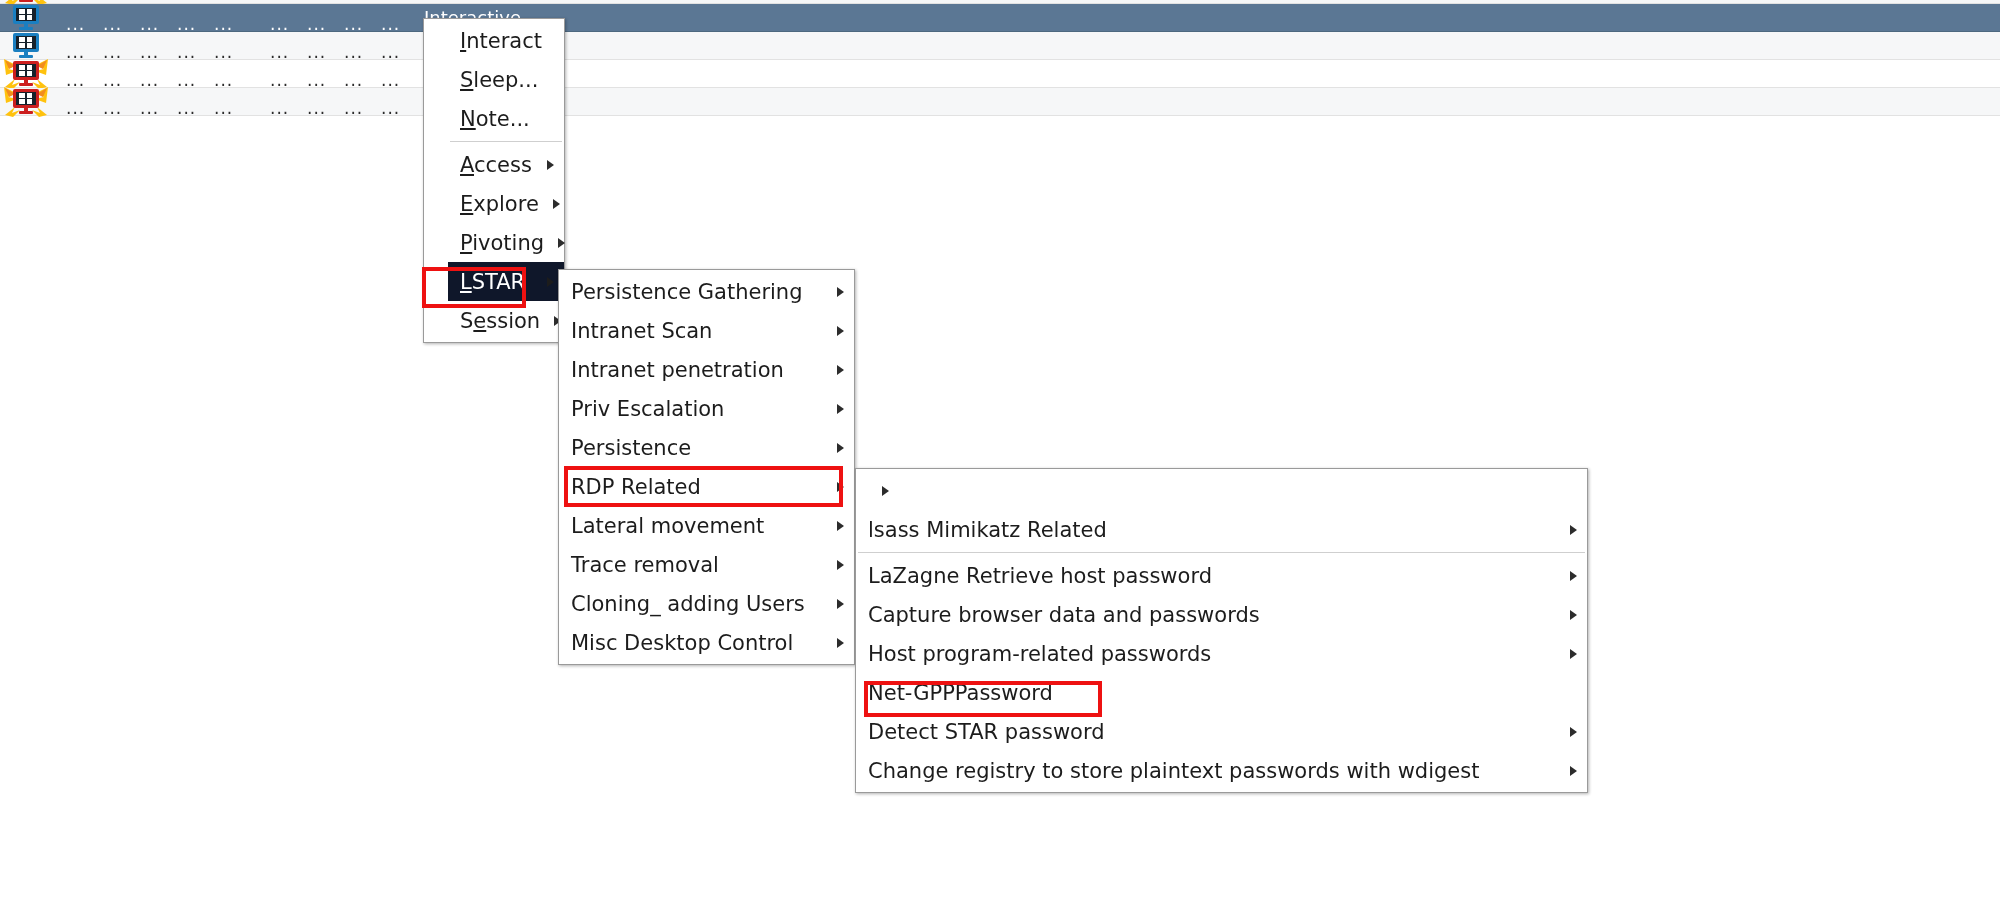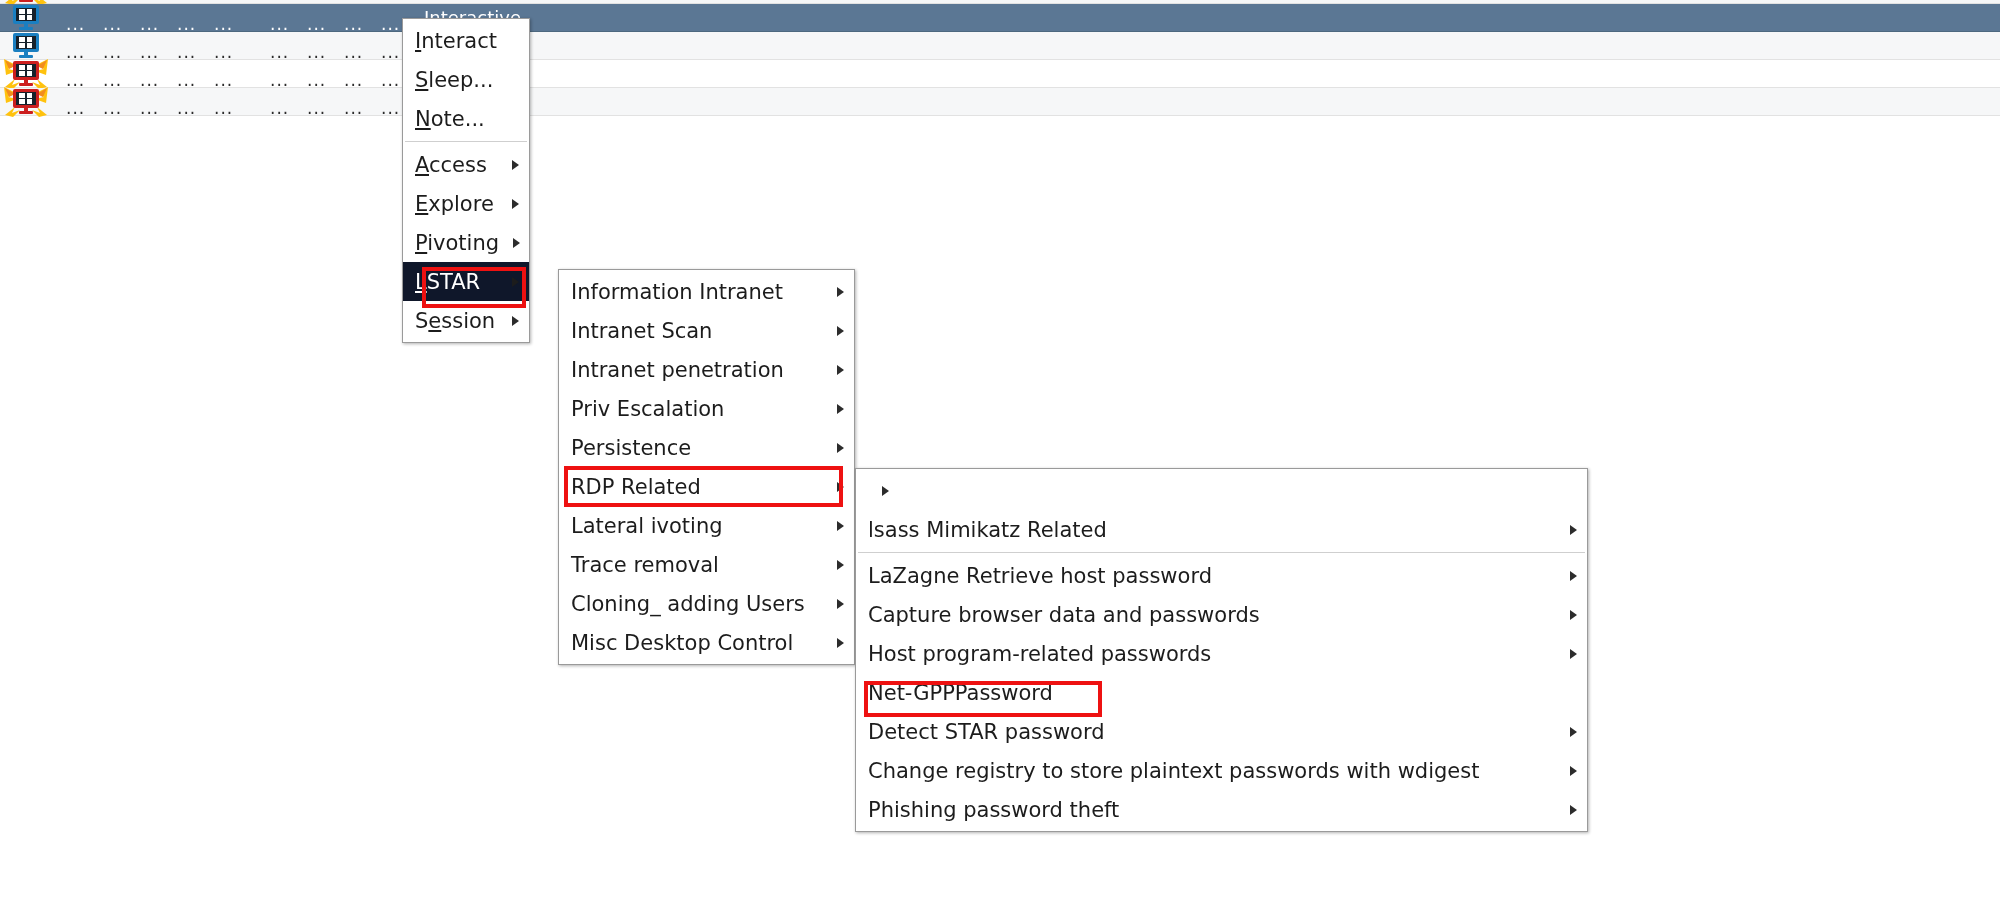--- a/index.html
+++ b/index.html
@@ -127,21 +127,21 @@
   
   .menu {
     position: absolute;
     background: #ffffff;
     border: 1px solid #9a9a9a;
     box-shadow: 1px 1px 3px rgba(0,0,0,0.30);
     padding: 2px 0;
     box-sizing: border-box;
     z-index: 20;
   }
-  #menu-root      { left: 402px; top: 18px;  width: 128px; }
+  #menu-root      { left: 423px; top: 18px;  width: 142px; padding-left: 24px; }
   #menu-lstar     { left: 558px; top: 269px; width: 297px; }
   #menu-cred      { left: 855px; top: 468px; width: 733px; }
 
   .menu-item {
     position: relative;
     display: flex;
     align-items: center;
     height: 39px;
     padding: 0 10px 0 12px;
     font-size: 21px;
@@ -331,21 +331,21 @@
       <span class="label"><u>L</u>STAR</span>
       <span class="arrow"></span>
     </div>
     <div class="menu-item">
       <span class="label">S<u>e</u>ssion</span>
       <span class="arrow"></span>
     </div>
   </div>
 <div class="menu" id="menu-lstar">
     <div class="menu-item">
-      <span class="label">Information Intranet</span>
+      <span class="label">Persistence Gathering</span>
       <span class="arrow"></span>
     </div>
     <div class="menu-item">
       <span class="label">Intranet Scan</span>
       <span class="arrow"></span>
     </div>
     <div class="menu-item">
       <span class="label">Intranet penetration</span>
       <span class="arrow"></span>
     </div>
@@ -355,21 +355,21 @@
     </div>
     <div class="menu-item">
       <span class="label">Persistence</span>
       <span class="arrow"></span>
     </div>
     <div class="menu-item">
       <span class="label">RDP Related</span>
       <span class="arrow"></span>
     </div>
     <div class="menu-item">
-      <span class="label">Lateral ivoting</span>
+      <span class="label">Lateral movement</span>
       <span class="arrow"></span>
     </div>
     <div class="menu-item">
       <span class="label">Trace removal</span>
       <span class="arrow"></span>
     </div>
     <div class="menu-item">
       <span class="label">Cloning_ adding Users</span>
       <span class="arrow"></span>
     </div>
@@ -402,23 +402,19 @@
     <div class="menu-item">
       <span class="label">Net-GPPPassword</span>
       <span class="arrow blank"></span>
     </div>
     <div class="menu-item">
       <span class="label">Detect STAR password</span>
       <span class="arrow"></span>
     </div>
     <div class="menu-item">
       <span class="label">Change registry to store plaintext passwords with wdigest</span>
-      <span class="arrow"></span>
-    </div>
-    <div class="menu-item">
-      <span class="label">Phishing password theft</span>
       <span class="arrow"></span>
     </div>
   </div>
 
 <div class="redbox" id="redbox-lstar"></div>
 <div class="redbox" id="redbox-cred"></div>
 <div class="redbox" id="redbox-gpp"></div>
 
 </body></html>

